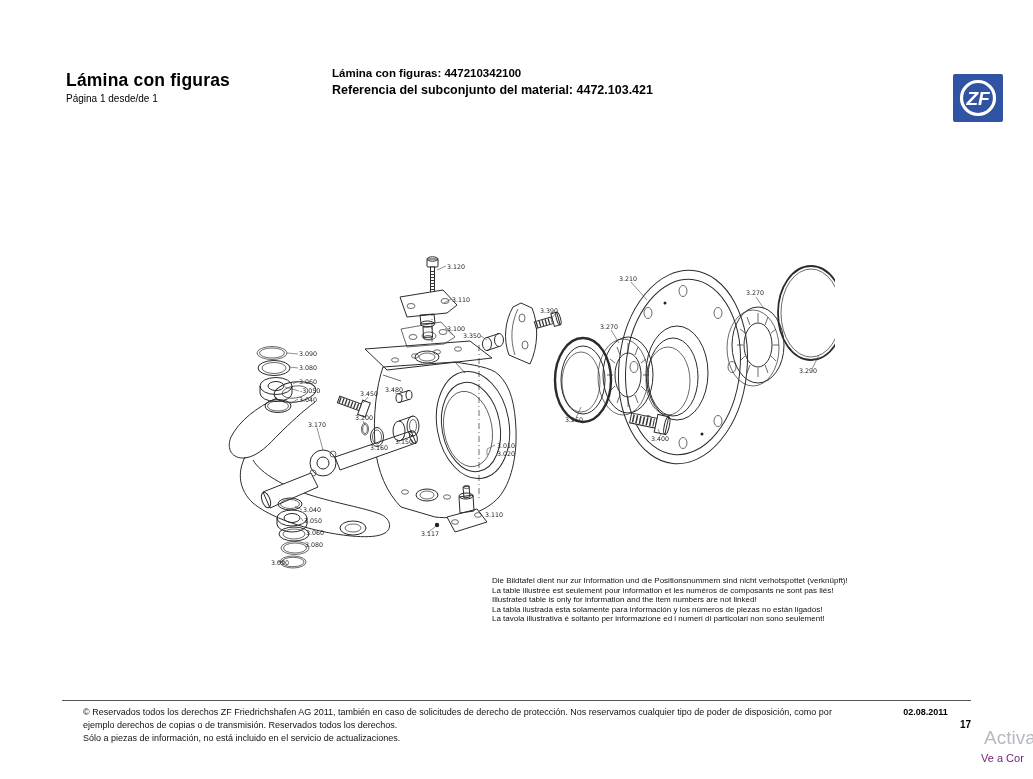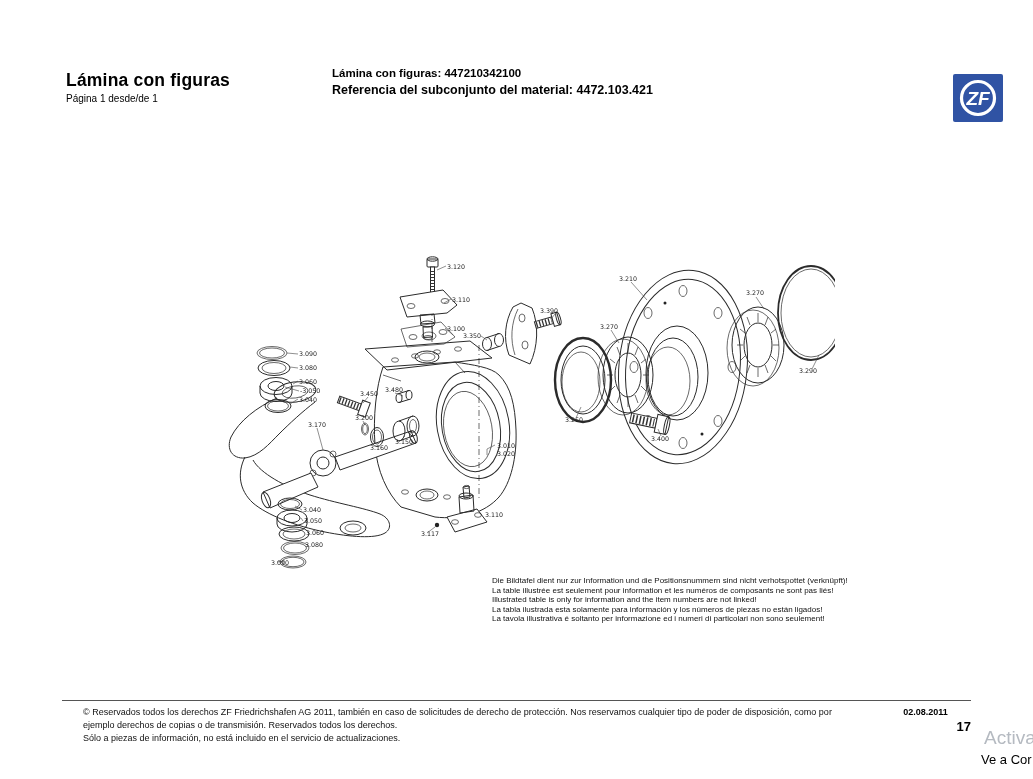--- a/index.html
+++ b/index.html
@@ -14,23 +14,23 @@
   .aplblock{left:597px;top:66px;}
   .aplline{font-size:11.5px;font-weight:bold;line-height:15.5px;white-space:nowrap;}
   .logo{left:953px;top:74px;width:66px;height:48px;}
   .diagram{left:215px;top:245px;width:620px;height:330px;}
   .disc{left:492px;top:576px;font-size:8px;line-height:9.6px;color:#111;}
   .disc div{white-space:nowrap;}
   .divider{left:62px;top:700px;width:909px;border-top:1px solid #555;height:0;}
   .footer{left:63px;top:706px;font-size:9px;line-height:13.2px;color:#111;margin-left:20px;}
   .footer div{white-space:nowrap;}
   .fdate{left:880px;top:707px;width:91px;font-size:9px;font-weight:bold;text-align:center;}
-  .fpage{left:880px;top:719px;width:91px;font-size:13px;font-weight:bold;text-align:right;}
+  .fpage{left:880px;top:719px;width:91px;font-size:10px;font-weight:bold;text-align:right;}
   .wm1{left:984px;top:727px;font-size:19px;color:#b5bac1;white-space:nowrap;}
-  .wm2{left:981px;top:752px;font-size:13px;color:#000000;white-space:nowrap;}
+  .wm2{left:981px;top:752px;font-size:11px;color:#701a75;white-space:nowrap;}
   svg text{font-family:"DejaVu Sans",sans-serif;font-size:6.3px;fill:#1c1c1c;}
   svg .ln{stroke:#2b2b2b;fill:none;stroke-width:1;}
   svg .thin{stroke:#2b2b2b;fill:none;stroke-width:.7;}
   svg .lead{stroke:#444;fill:none;stroke-width:.6;}
   svg .wfill{fill:#fff;stroke:#2b2b2b;stroke-width:1;}
 </style>
 </head>
 <body>
 
 <div class="page">

